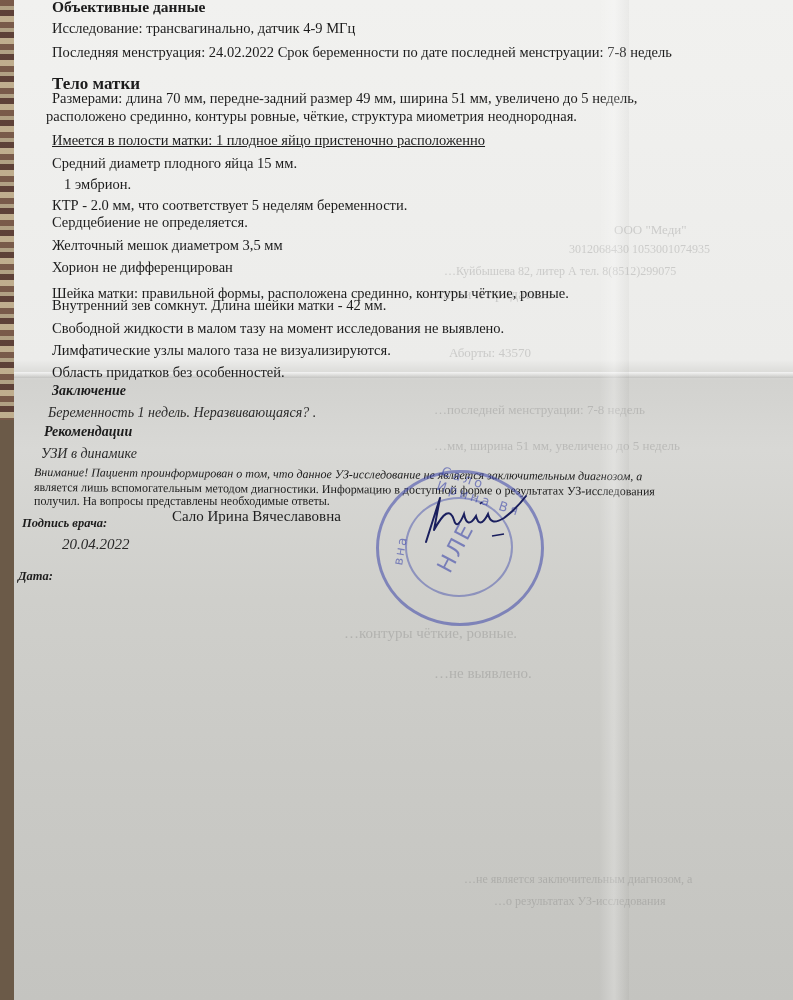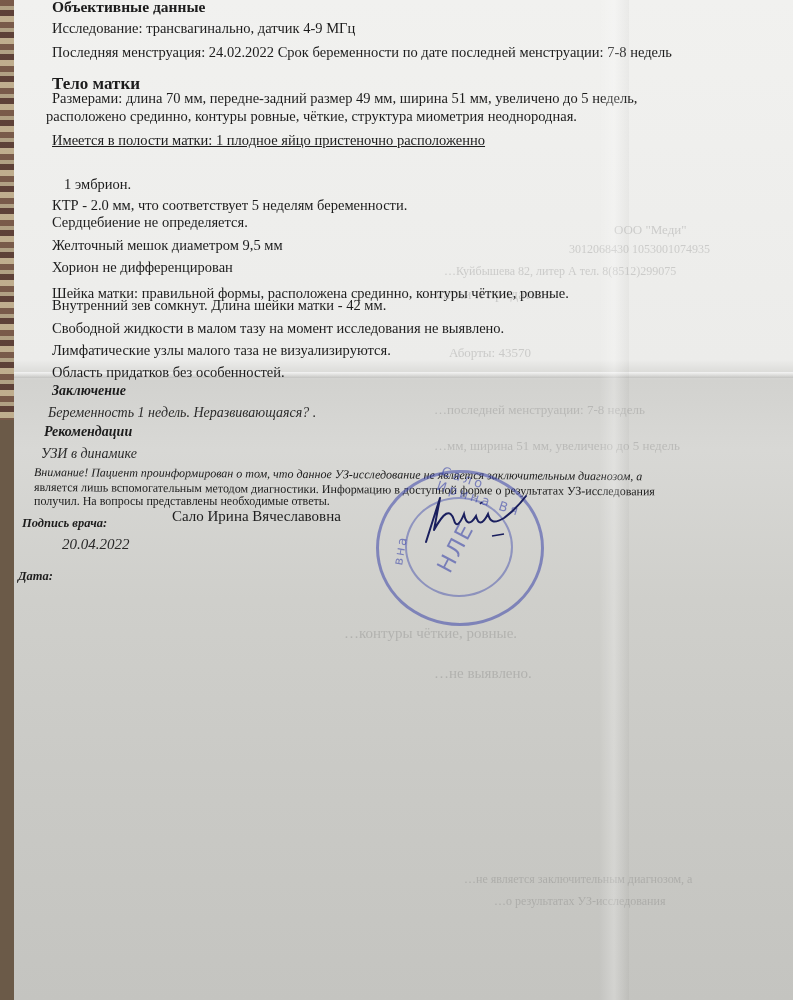--- a/index.html
+++ b/index.html
@@ -67,24 +67,25 @@
   <div class="ghost" style="left:450px;top:872px;font-size:12px;">…не является заключительным диагнозом, а</div>
   <div class="ghost" style="left:480px;top:894px;font-size:12px;">…о результатах УЗ-исследования</div>
 
   <div class="line h-bold" style="left:38px;top:-2px;">Объективные данные</div>
   <div class="line" style="left:38px;top:20px;">Исследование: трансвагинально, датчик 4-9 МГц</div>
   <div class="line" style="left:38px;top:44px;">Последняя менструация: 24.02.2022 Срок беременности по дате последней менструации: 7-8 недель</div>
   <div class="line h-bold-lg" style="left:38px;top:64px;margin-top:10px;">Тело матки</div>
   <div class="line" style="left:38px;top:90px;">Размерами: длина 70   мм, передне-задний размер   49   мм, ширина    51  мм, увеличено до  5 недель,</div>
   <div class="line" style="left:32px;top:108px;">расположено срединно, контуры ровные, чёткие, структура миометрия неоднородная.</div>
   <div class="line underl" style="left:38px;top:132px;">Имеется в полости матки: 1 плодное яйцо пристеночно расположенно</div>
+  <div class="line" style="left:38px;top:155px;">Средний диаметр  плодного яйца 15   мм.</div>
   <div class="line" style="left:50px;top:176px;">1 эмбрион.</div>
   <div class="line" style="left:38px;top:197px;">КТР -  2.0 мм, что соответствует 5  неделям беременности.</div>
   <div class="line" style="left:38px;top:214px;">Сердцебиение не  определяется.</div>
-  <div class="line" style="left:38px;top:237px;">Желточный мешок диаметром 9,5 мм</div>
+  <div class="line" style="left:38px;top:237px;">Желточный мешок диаметром 3,5 мм</div>
   <div class="line" style="left:38px;top:259px;">Хорион не дифференцирован</div>
   <div class="line" style="left:38px;top:285px;text-align:right;">Шейка матки: правильной формы, расположена срединно, контуры чёткие, ровные.</div>
   <div class="line" style="left:38px;top:297px;"> Внутренний зев сомкнут. Длина шейки матки - 42 мм.</div>
   <div class="line" style="left:38px;top:320px;">Свободной жидкости в малом тазу на момент исследования не выявлено.</div>
   <div class="line" style="left:38px;top:342px;">Лимфатические узлы малого таза не визуализируются.</div>
   <div class="line" style="left:38px;top:364px;">Область придатков без особенностей.</div>
 
   <div class="line h-ital" style="left:38px;top:383px;">Заключение</div>
   <div class="line ital" style="left:34px;top:405px;">Беременность  1 недель. Неразвивающаяся? .</div>
   <div class="line h-ital" style="left:30px;top:424px;">Рекомендации</div>

